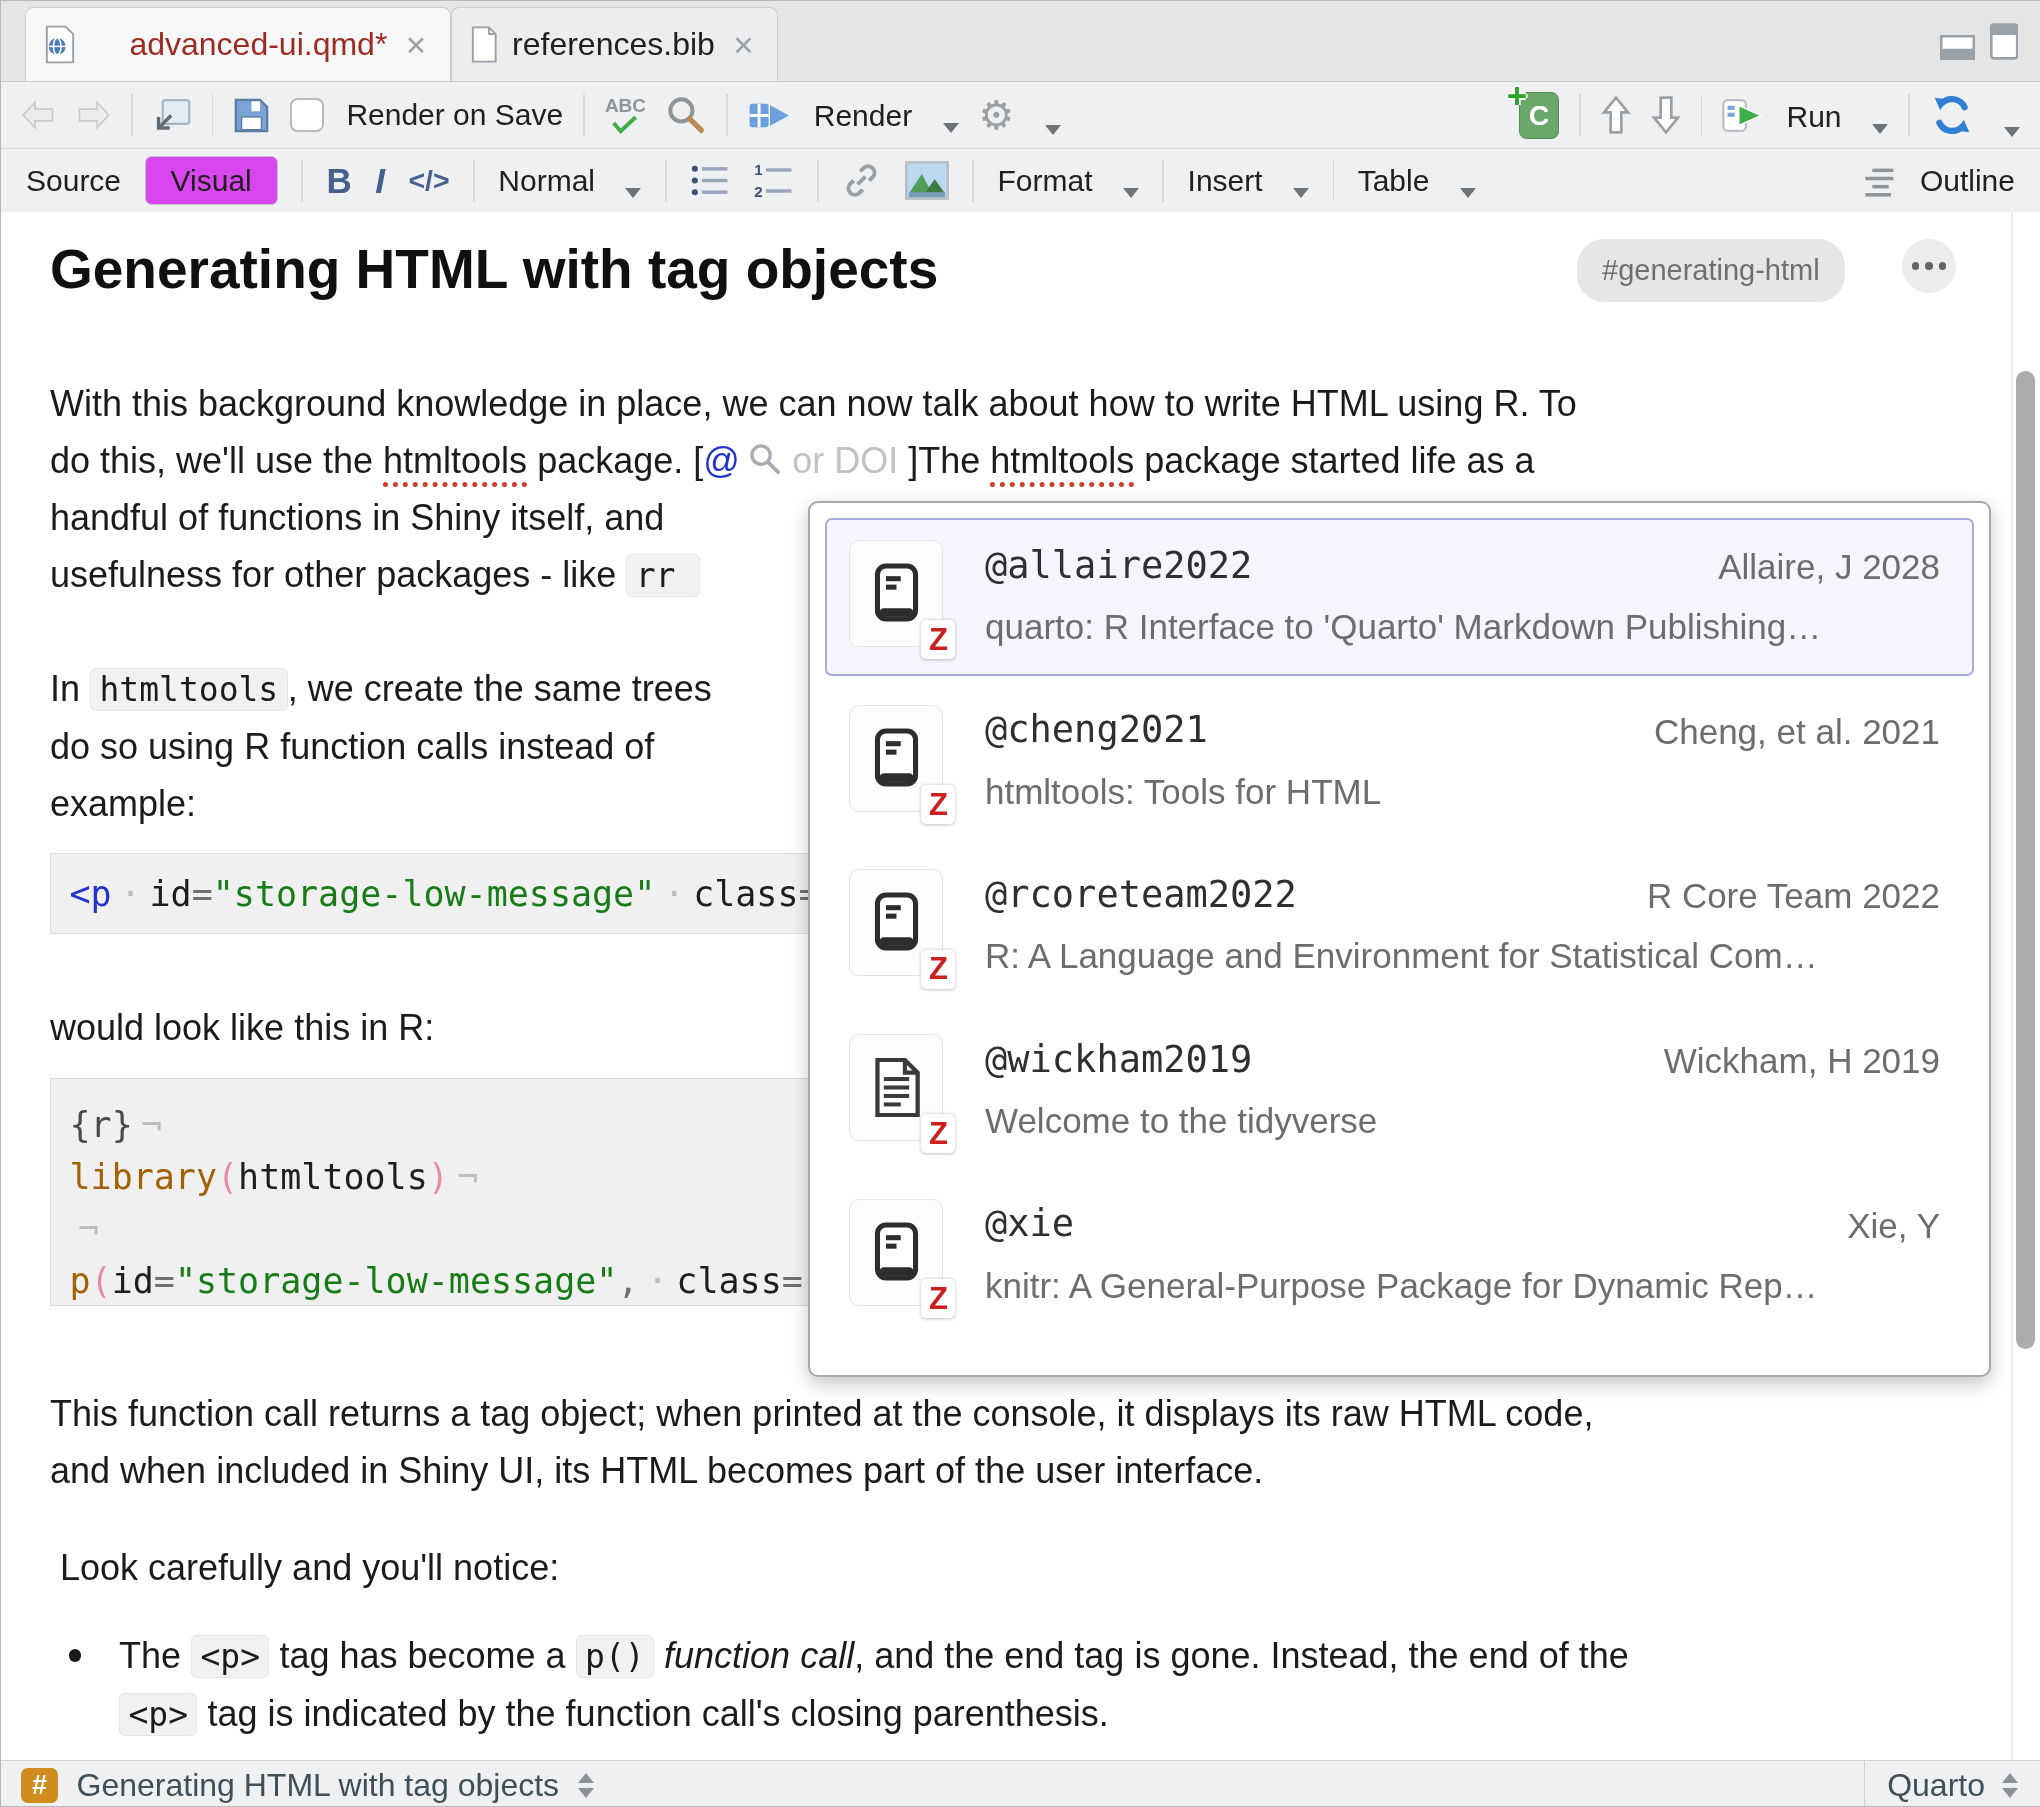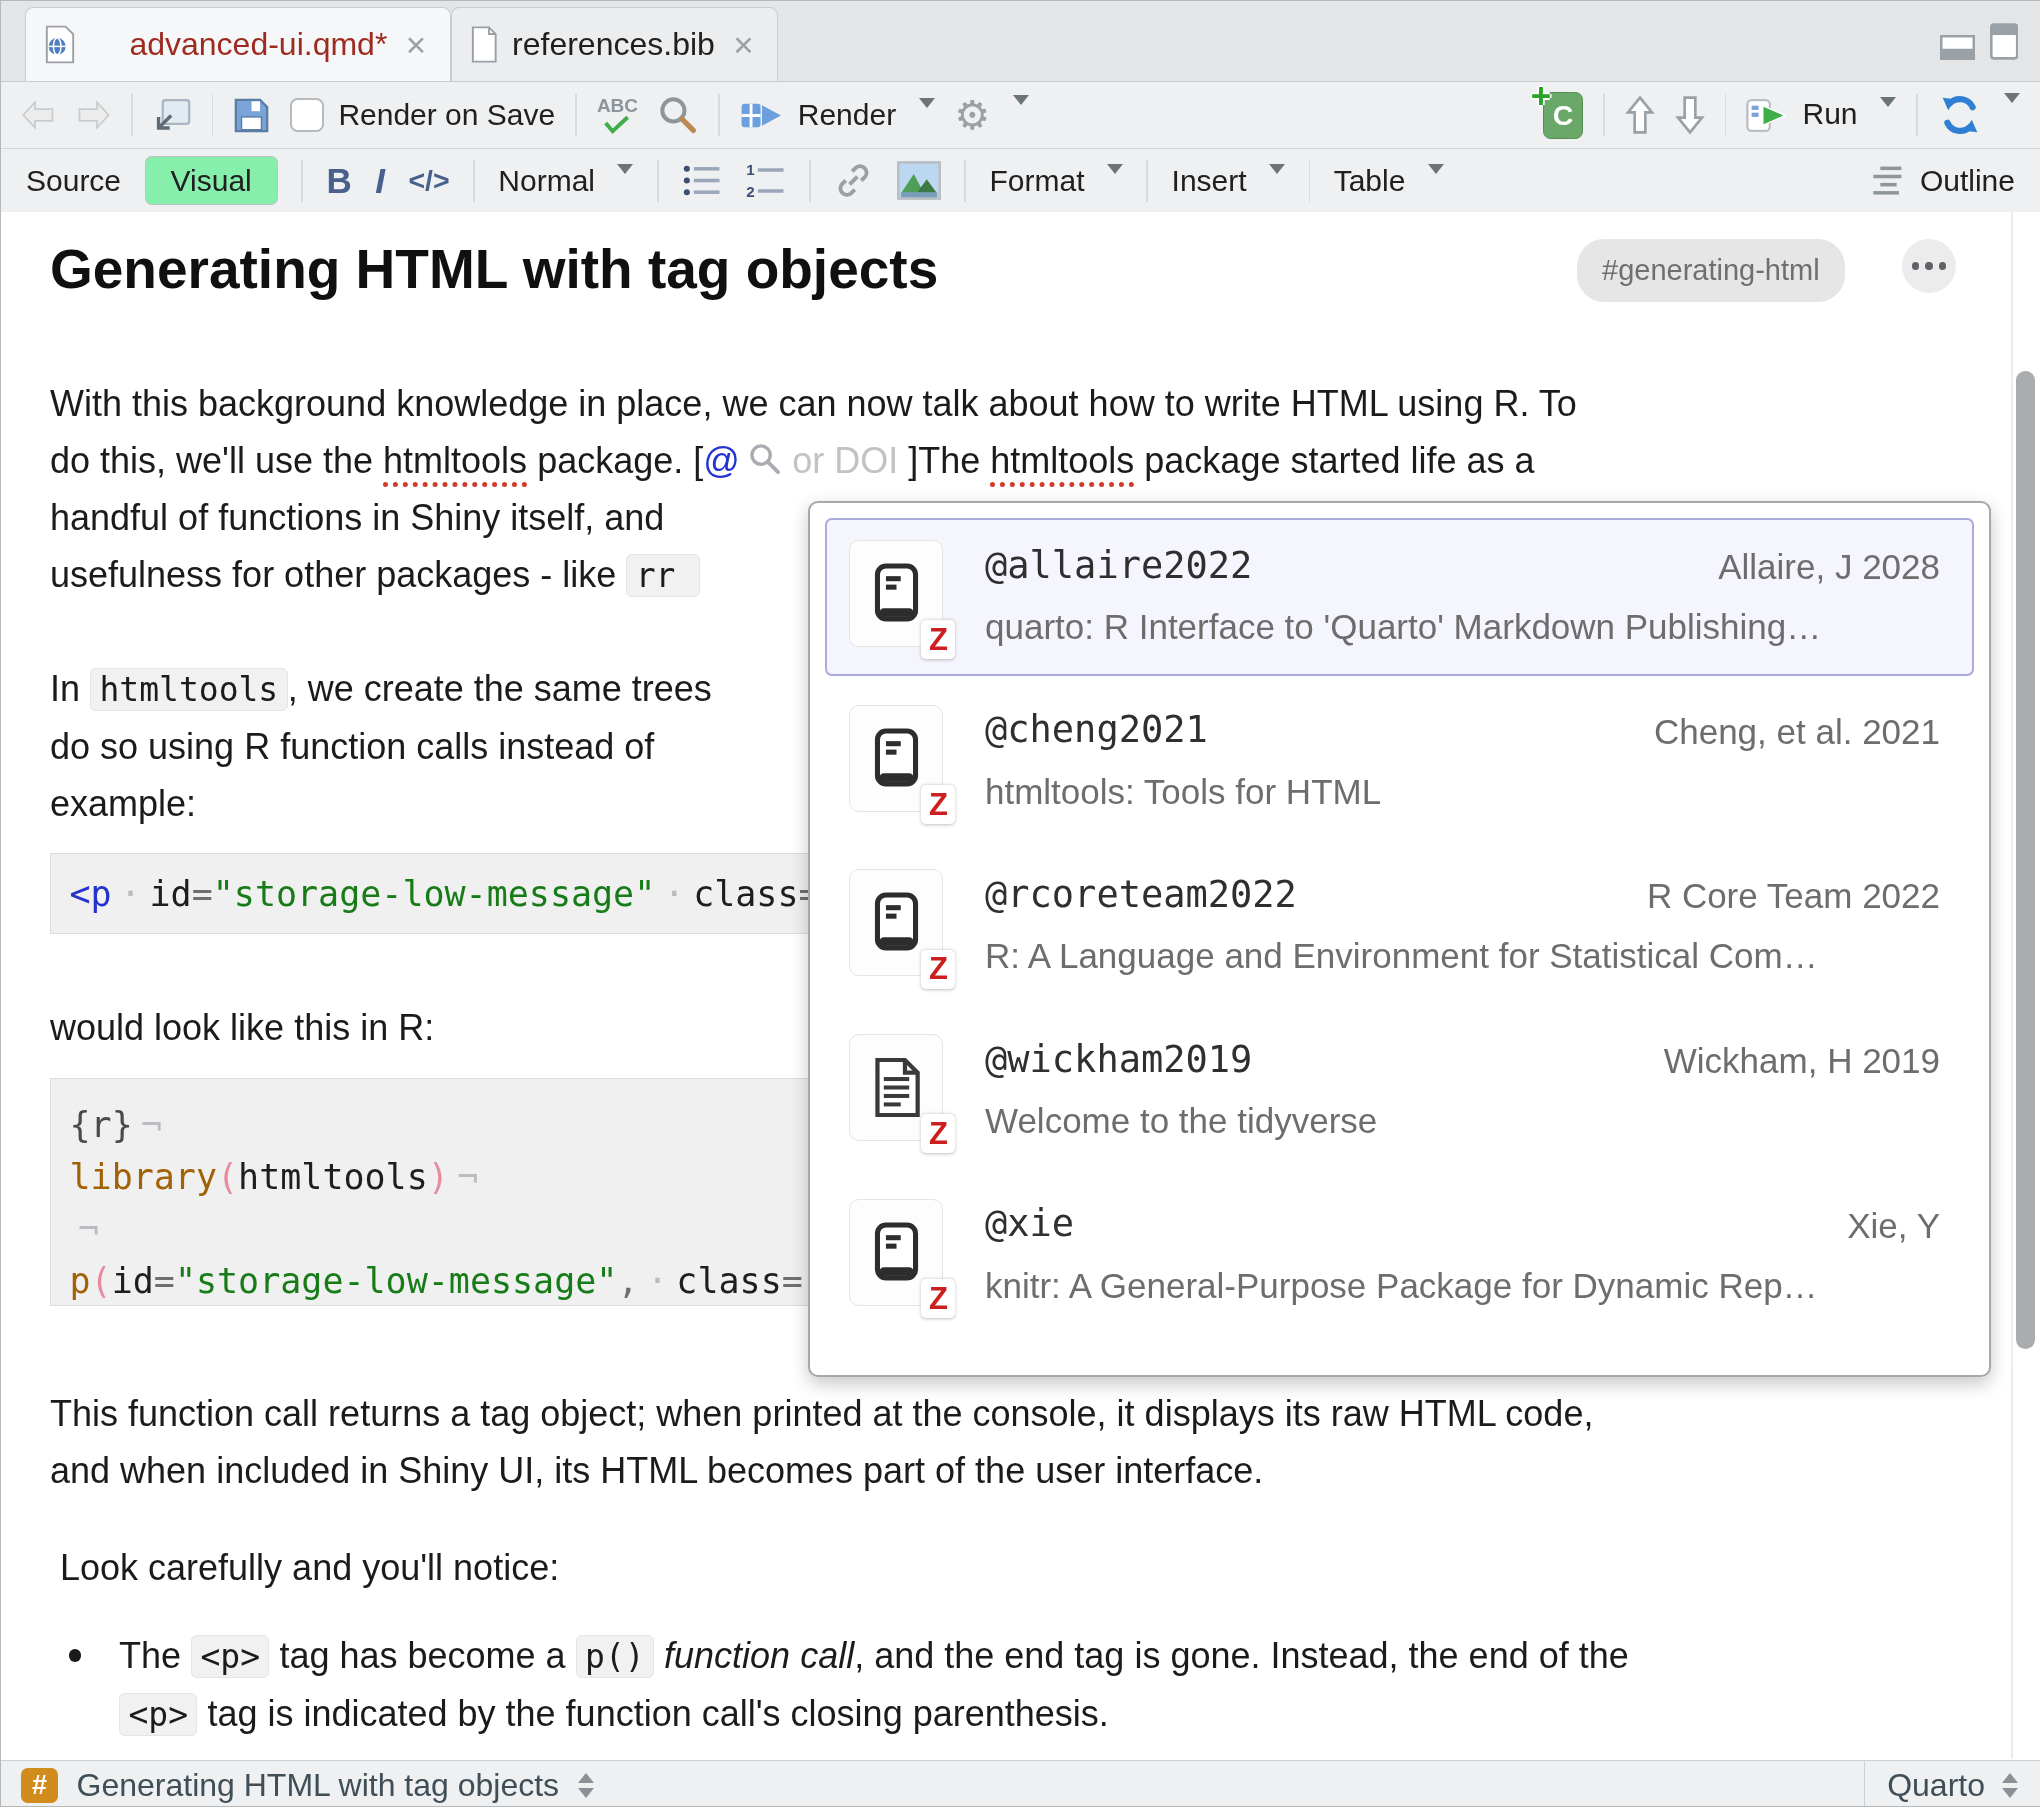--- a/index.html
+++ b/index.html
@@ -36,30 +36,30 @@
     display:flex; align-items:center; padding:0 20px; gap:20px;
   }
   .toolbar2{
     position:absolute; left:0; top:148px; width:100%; height:64px;
     background:#eef0f1; border-bottom:1.7px solid #d4d6d7;
     display:flex; align-items:center; padding:0 25px; gap:23.5px;
   }
   .vsep{ width:1.7px; height:42px; background:#d8dadb; flex:0 0 auto; }
   .tb-label{ font-size:30px; color:#202020; }
   .caret{ width:0; height:0; border-left:8.4px solid transparent; border-right:8.4px solid transparent; border-top:10px solid #6d7478; margin-left:8.4px; }
-  .tb-btn{ display:flex; align-items:flex-start; gap:14px; }
+  .tb-btn{ display:flex; align-items:flex-end; gap:22px; }
   .checkbox{ width:34px; height:34px; background:#fff; border:2.5px solid #b6babd; border-radius:7.6px; }
   .abc-wrap{ display:flex; flex-direction:column; align-items:center; line-height:1; }
   .abc-txt{ font-size:19px; font-weight:bold; color:#8d959b; letter-spacing:0; }
   .gear-icon::before{ content:"\2699"; font-family:"DejaVu Sans", sans-serif; font-size:40px; color:#9aa1a6; line-height:1; }
   .chunk-box{ position:relative; width:40px; height:47px; background:#69a869; border:1.7px solid #568f56; border-radius:7.6px;
     display:flex; align-items:center; justify-content:center; color:#fff; font-size:28.5px; font-weight:bold; }
   .chunk-plus{ position:absolute; left:-13.4px; top:-17px; color:#28a428; font-size:35px; font-weight:900;
     text-shadow:-1.7px 0 #fff,1.7px 0 #fff,0 -1.7px #fff,0 1.7px #fff; }
-  .btn-visual{ background:#86efac; border:1.7px solid #bfc3c5; border-radius:6.7px; padding:6.7px 25px; }
+  .btn-visual{ background:#d946ef; border:1.7px solid #bfc3c5; border-radius:6.7px; padding:6.7px 25px; }
   .fmt-glyph{ font-size:35px; font-weight:800; color:#47618c; }
   .fmt-italic{ font-style:italic; font-weight:600; }
   .fmt-code{ font-size:28.5px; font-weight:700; }
   .spacer{ flex:1; }
 
   
   .editor{ position:absolute; left:0; top:211px; width:100%; height:1547px; background:#fff; overflow:hidden; }
   .doc-text{ font-size:36px; line-height:57px; color:#1b1b1b; white-space:nowrap; }
   .h1{ position:absolute; left:49px; top:25px; font-size:55px; font-weight:700; color:#101010; white-space:nowrap; }
   .anchor-pill{ position:absolute; left:1576px; top:27px; height:63px; background:#e6e6e6; border-radius:27px;

